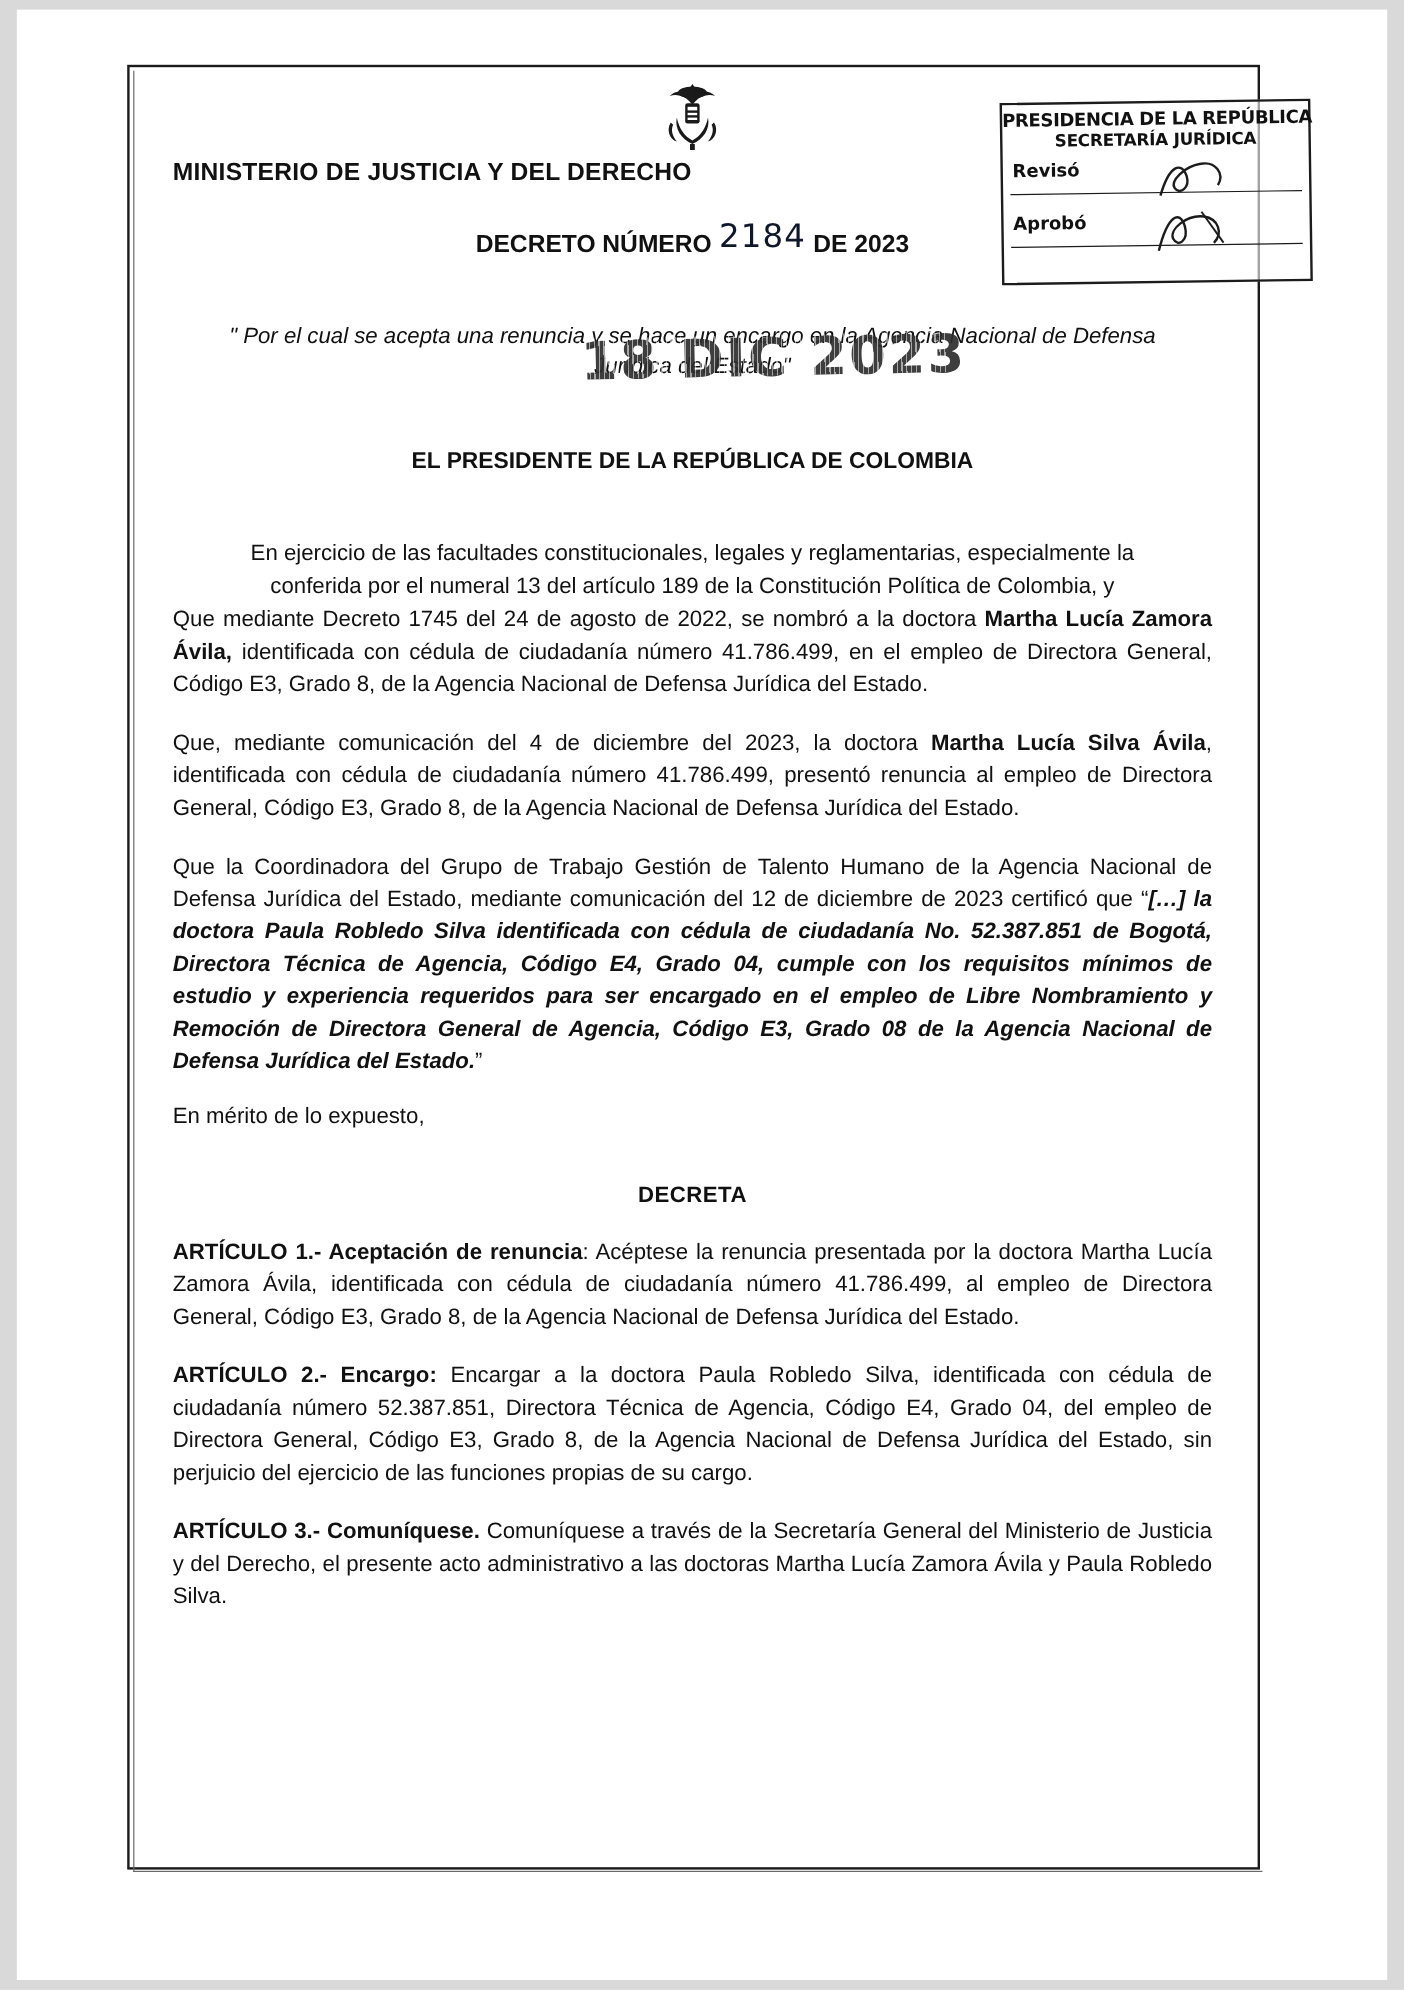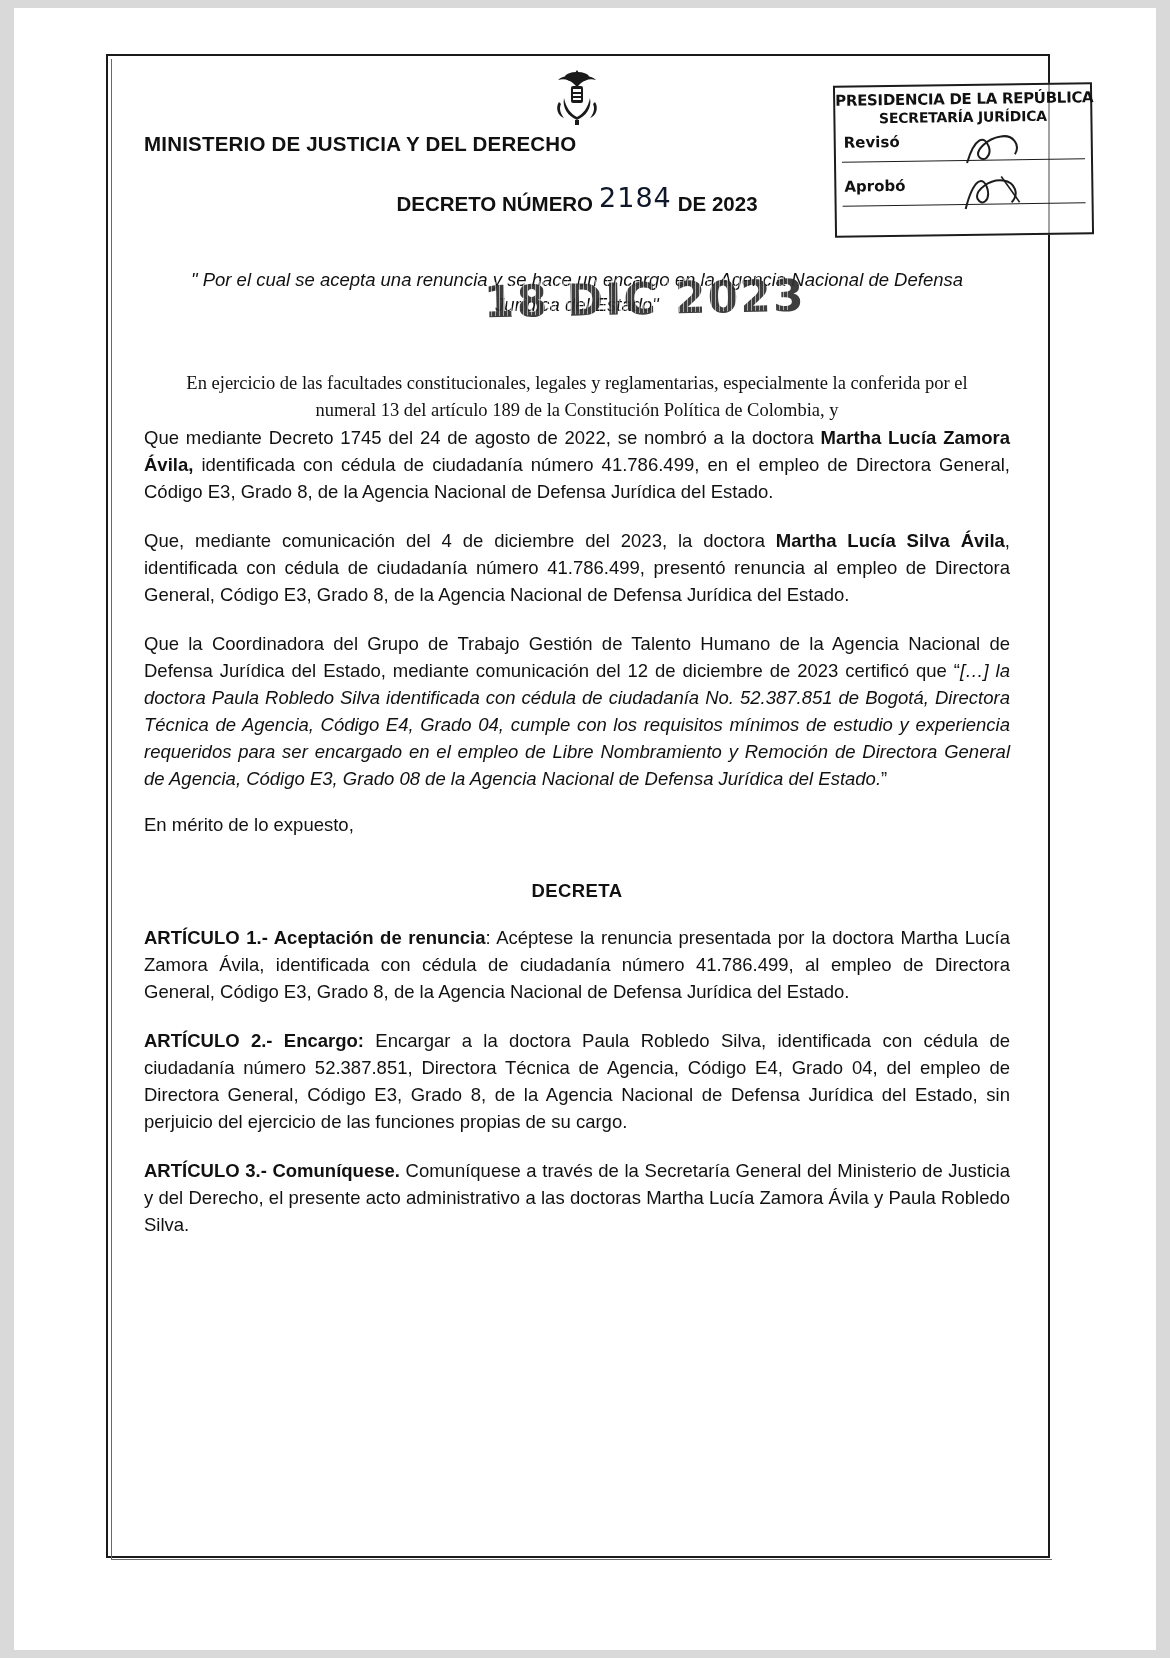--- a/index.html
+++ b/index.html
@@ -187,41 +187,40 @@
     font-size: 19px;
     margin-top: 56px;
   }
 
   .faculties {
     text-align: center;
     font-size: 18.5px;
     line-height: 1.45;
     margin-top: 52px;
     padding: 0 38px;
-    font-family: Liberation Serif, serif;
   }
 
   .section-head {
     text-align: center;
     font-weight: bold;
     font-size: 18.5px;
     letter-spacing: 0.4px;
     margin-top: 70px;
     margin-bottom: 22px;
   }
   .section-head.decreta { margin-top: 44px; }
 
   p.para {
     text-align: justify;
     font-size: 18.5px;
     line-height: 1.46;
     margin: 0 0 22px 0;
   }
   .b { font-weight: bold; }
-  .i { font-style: italic; }
+  .i { font-style: italic; font-weight: bold; }
 
   .merito { font-size: 18.5px; margin: 0 0 6px 0; }
 </style>
 </head>
 <body>
 
 <div class="page">
 
   <div class="frame-outer"></div>
   <div class="frame-inner-shadow"></div>
@@ -269,20 +268,21 @@
         <span class="rule"></span>
         <svg class="sig-mark" viewBox="0 0 70 40" aria-hidden="true">
           <path d="M4 36 C12 6 22 2 26 16 C29 28 20 34 16 26 C13 18 28 6 42 8 C54 10 58 22 50 30" stroke="#1c1c1c" stroke-width="2" fill="none"></path>
           <path d="M40 4 L58 30" stroke="#1c1c1c" stroke-width="1.6" fill="none"></path>
         </svg>
       </div>
     </div>
 
     <div class="subtitle">" Por el cual se acepta una renuncia y se hace un encargo en la Agencia Nacional de Defensa Jurídica del Estado"</div>
 
+    <div class="president-head">EL PRESIDENTE DE LA REPÚBLICA DE COLOMBIA</div>
 
     <div class="faculties">En ejercicio de las facultades constitucionales, legales y reglamentarias, especialmente la conferida por el numeral 13 del artículo 189 de la Constitución Política de Colombia, y</div>
 
 
     <p class="para">
       <span>Que mediante Decreto 1745 del 24 de agosto de 2022, se nombró a la doctora </span><span class="b">Martha Lucía Zamora Ávila,</span><span> identificada con cédula de ciudadanía número 41.786.499, en el empleo de Directora General, Código E3, Grado 8, de la Agencia Nacional de Defensa Jurídica del Estado.</span>
     </p>
 
     <p class="para">
       <span>Que, mediante comunicación del 4 de diciembre del 2023, la doctora </span><span class="b">Martha Lucía Silva Ávila</span><span>, identificada con cédula de ciudadanía número 41.786.499, presentó renuncia al empleo de Directora General, Código E3, Grado 8, de la Agencia Nacional de Defensa Jurídica del Estado.</span>

